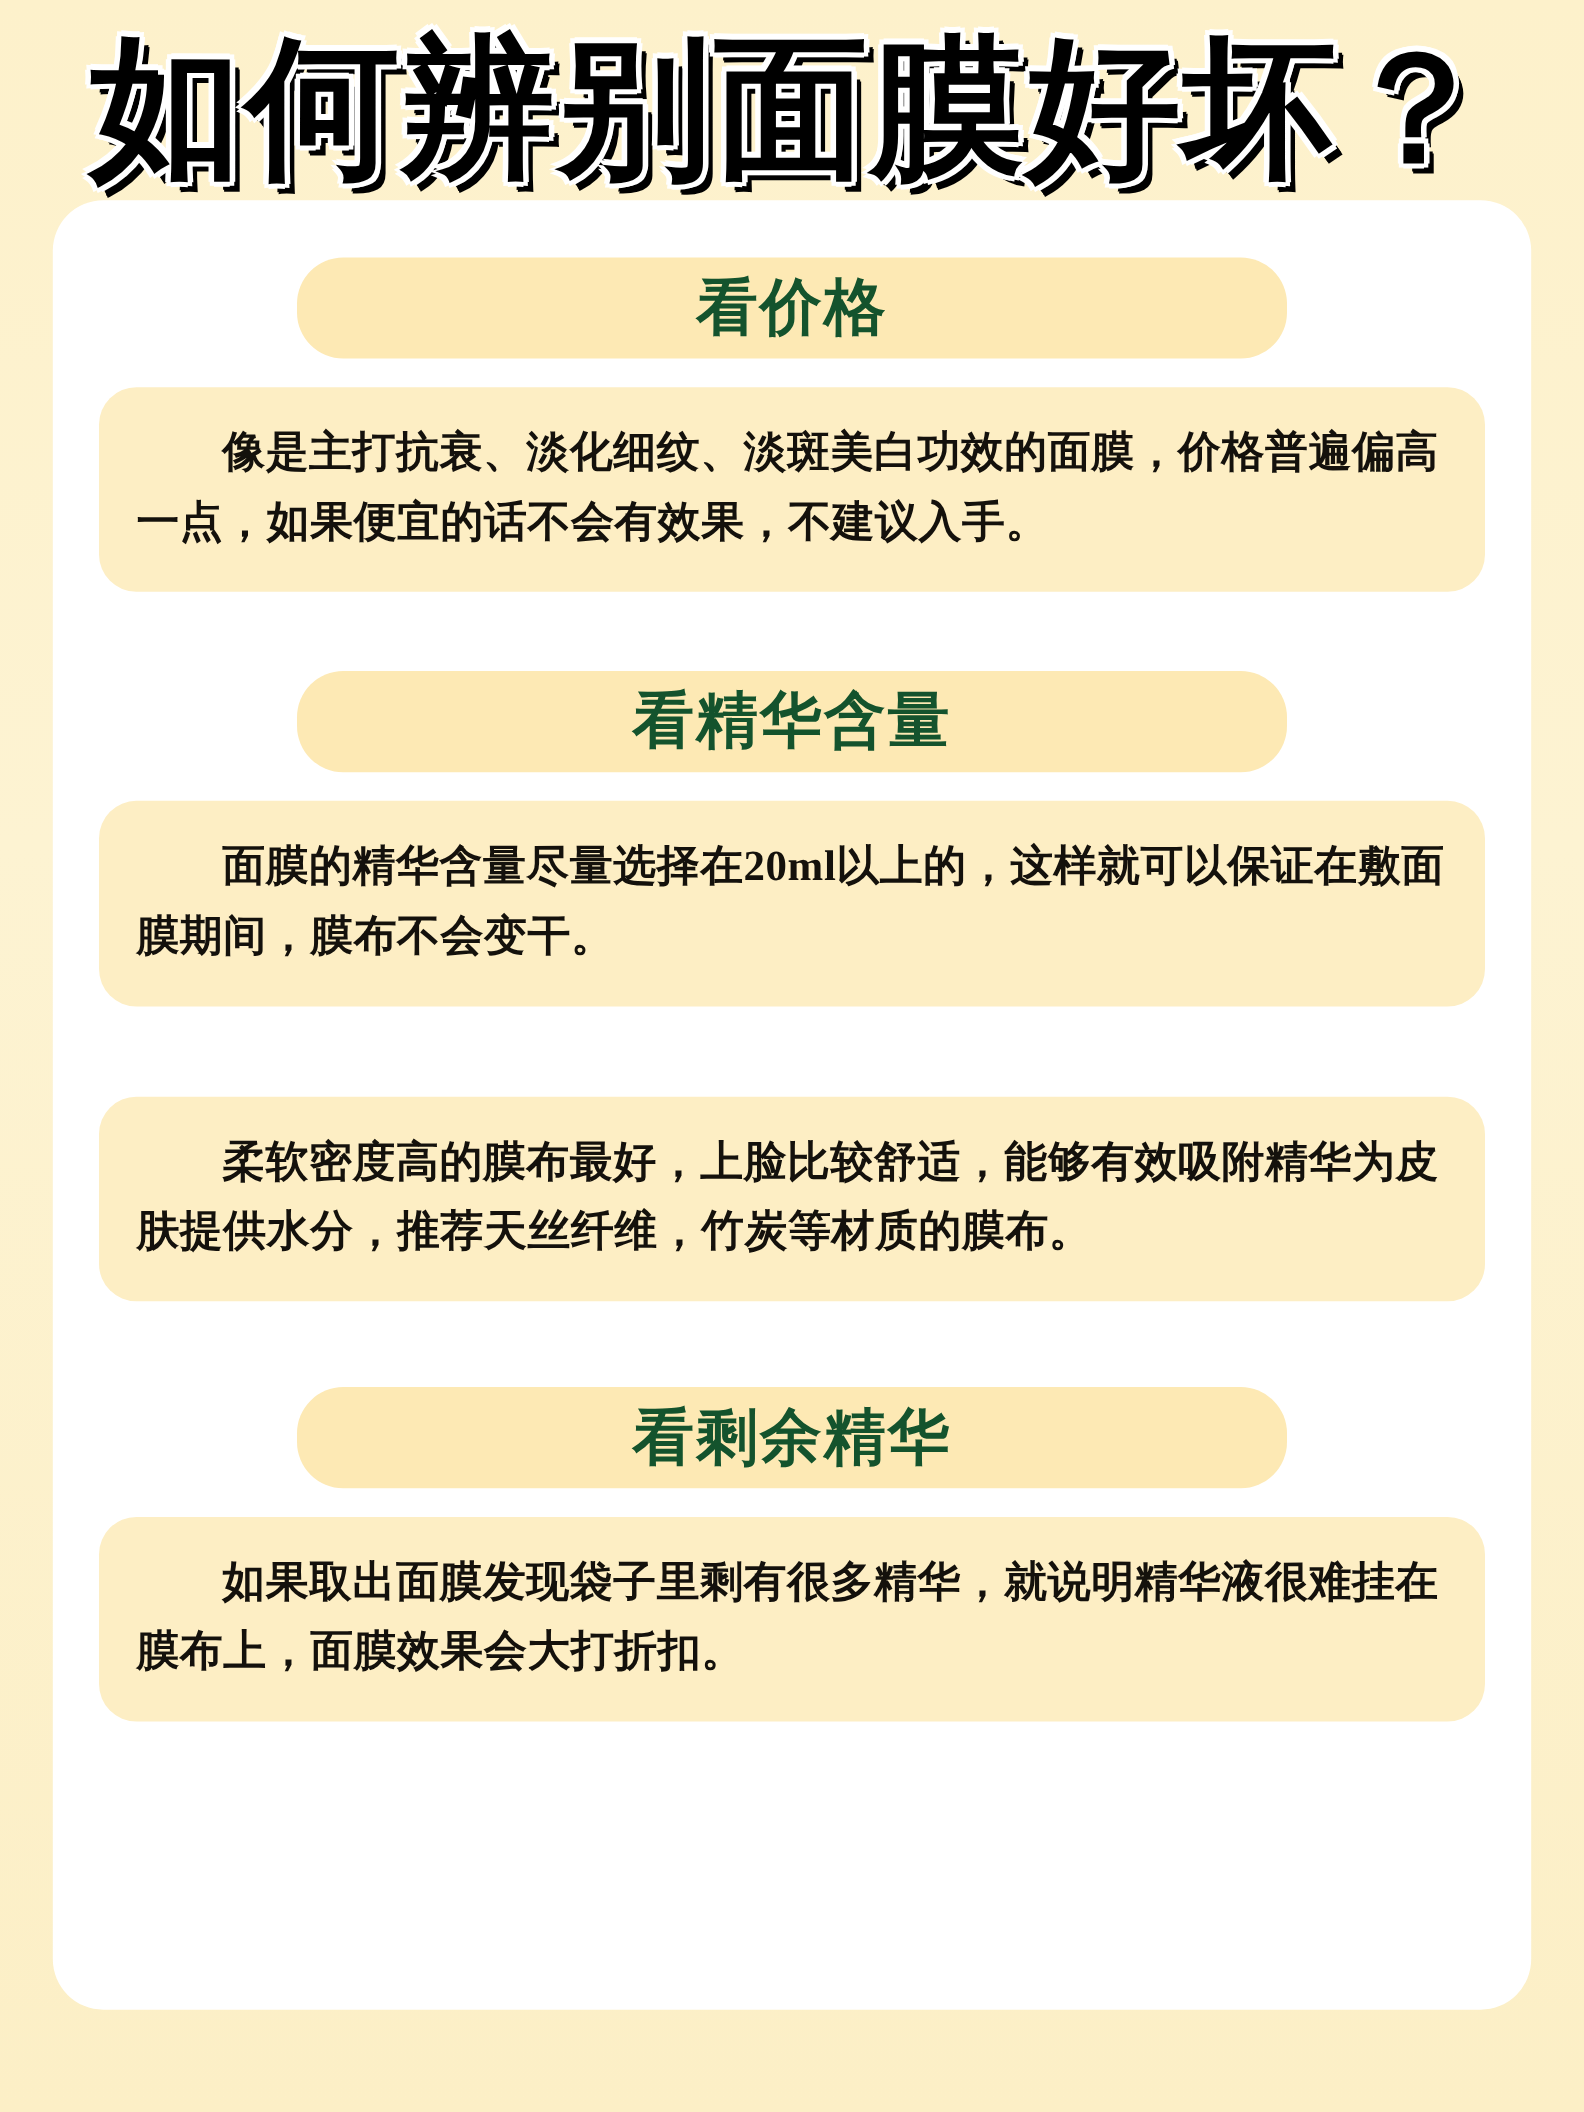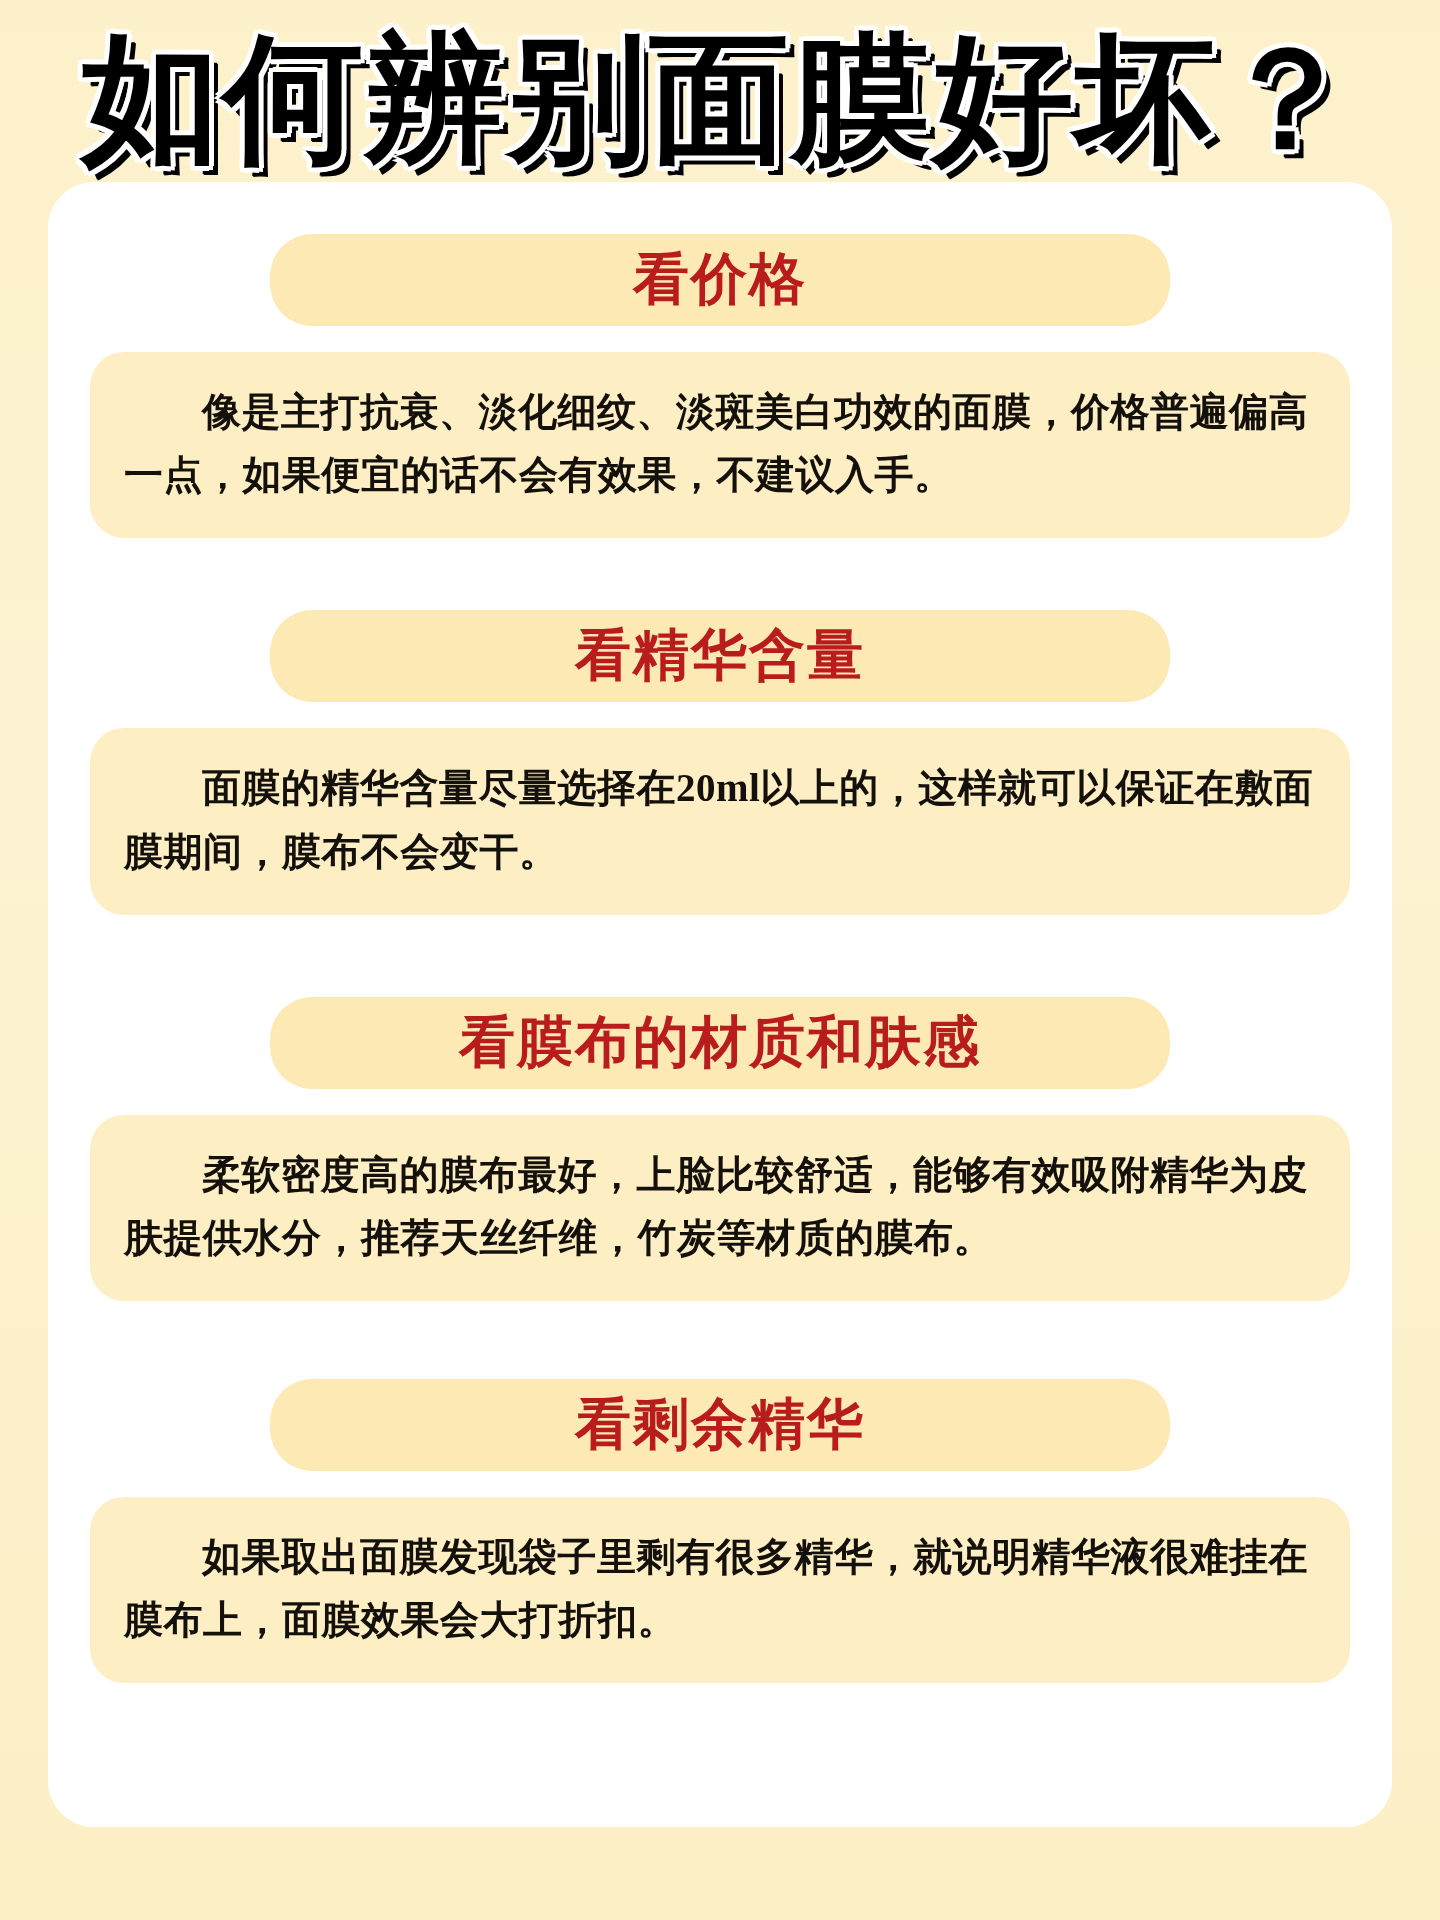--- a/index.html
+++ b/index.html
@@ -67,21 +67,21 @@
     border-radius: 42px;
     height: 92px;
     margin: 0 180px 26px 180px;
     display: flex;
     align-items: center;
     justify-content: center;
   }
   .section-head .head-text {
     font-size: 56px;
     font-weight: 900;
-    color: #b91c1c;
+    color: #14532d;
     letter-spacing: 2px;
     font-family: "DejaVu Sans", "Liberation Sans", sans-serif;
   }
 
   .section-body {
     background: #fdeec4;
     border-radius: 34px;
     padding: 28px 34px 32px 34px;
   }
   .section-body p {
@@ -124,23 +124,20 @@
     <div class="section s2">
       <div class="section-head">
         <span class="head-text">看精华含量</span>
       </div>
       <div class="section-body">
         <p>面膜的精华含量尽量选择在20ml以上的，这样就可以保证在敷面膜期间，膜布不会变干。</p>
       </div>
     </div>
 
     <div class="section s3">
-      <div class="section-head">
-        <span class="head-text">看膜布的材质和肤感</span>
-      </div>
       <div class="section-body">
         <p>柔软密度高的膜布最好，上脸比较舒适，能够有效吸附精华为皮肤提供水分，推荐天丝纤维，竹炭等材质的膜布。</p>
       </div>
     </div>
 
     <div class="section s4">
       <div class="section-head">
         <span class="head-text">看剩余精华</span>
       </div>
       <div class="section-body">

